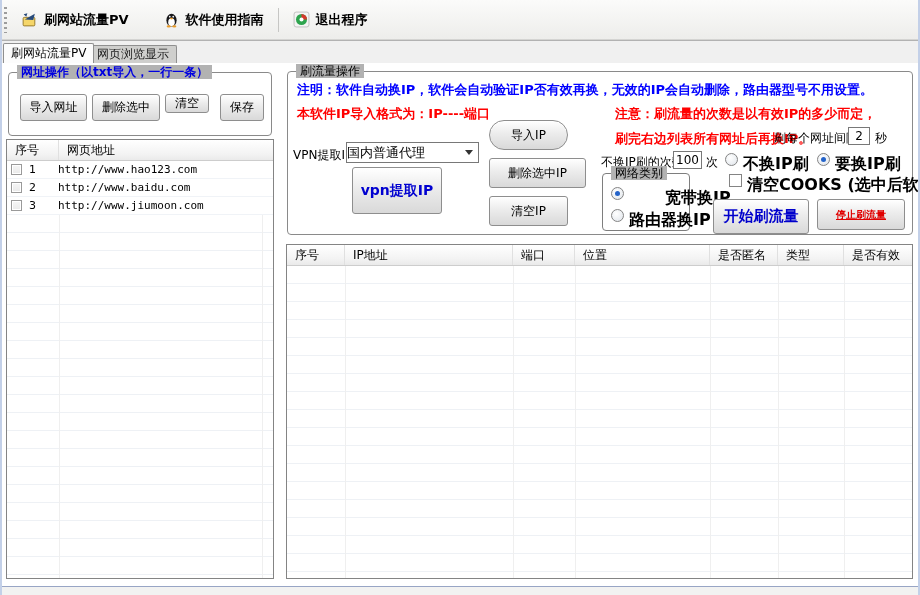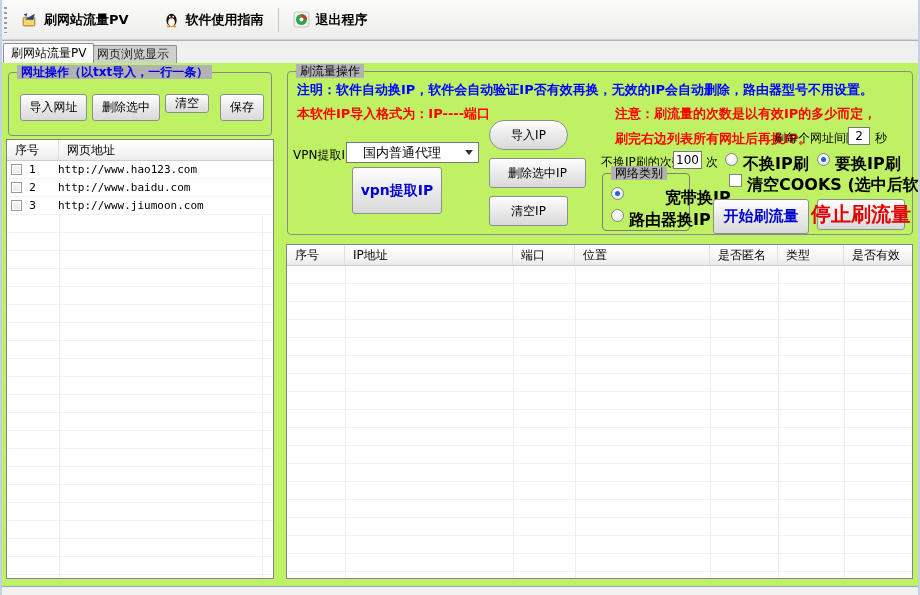--- a/index.html
+++ b/index.html
@@ -20,45 +20,45 @@
 
   
   .tabstrip { position:absolute; left:0; top:41px; width:920px; height:22px; background:#f0f0f0; }
   .tab { position:absolute; bottom:0; height:18px; padding:0 7px; display:flex; align-items:center;
          font-size:12px; border:1px solid #8f8f8f; border-bottom:none;
          border-radius:2px 2px 0 0; cursor:default; }
   .tab.active { background:#fcfcfc; height:20px; z-index:2; }
   .tab.inactive { background:#cfcfcd; color:#222; }
 
   
-  .content { position:absolute; left:0; top:63px; width:920px; height:523px; background:#bef264; }
+  .content { position:absolute; left:0; top:63px; width:920px; height:523px; background:#ffffff; }
 
   .groupbox { position:absolute; border:1px solid #8a8a8a; border-radius:4px; }
   .gb-label { position:absolute; top:-8px; left:8px; background:#b2b2b2; padding:0 4px;
               font-size:12px; line-height:14px; white-space:nowrap; }
   .gb-label.blue { color:#0000e0; font-weight:600; }
 
   .btn { position:absolute; display:flex; align-items:center; justify-content:center;
          background:linear-gradient(#ffffff,#ececec 45%,#d9d9d9);
          border:1px solid #8e8e8e; border-radius:3px; box-shadow:inset 0 1px 0 #ffffff;
          font-size:12px; cursor:default; white-space:nowrap; }
   .btn.blue-big { color:#0000d0; font-weight:bold; font-size:14px; }
   .btn.start { color:#0000cc; font-weight:bold; font-size:15px; }
-  .btn.stop  { color:#e00000; font-weight:bold; font-size:20px; }
+  .btn.stop  { color:#e00000; font-weight:bold; font-size:10px;text-decoration:underline; }
 
   .note { position:absolute; font-size:13px; font-weight:bold; white-space:nowrap; }
   .note.blue { color:#0000ff; }
   .note.red  { color:#ff0000; }
 
   .field-label { position:absolute; font-size:12px; white-space:nowrap; }
   .tinput { position:absolute; background:#ffffff; border:1px solid #787878; font-size:12px;
             font-family:"DejaVu Sans",sans-serif; padding:0 2px; }
 
   .fselect { position:absolute; background:#ffffff; border:1px solid #787878; display:flex;
-             align-items:center; padding-left:16px; font-size:13px; cursor:default; }
+             align-items:center; padding-left:0; font-size:13px; cursor:default; }
   .fselect .arrow { position:absolute; right:5px; top:7px; width:0; height:0;
                     border-left:4px solid transparent; border-right:4px solid transparent;
                     border-top:5px solid #333; }
 
   .radio { position:absolute; width:13px; height:13px; border-radius:50%;
            border:1px solid #848484; background:radial-gradient(circle at 40% 35%,#ffffff,#dfe4ea); }
   .radio.sel::after { content:""; position:absolute; left:3px; top:3px; width:5px; height:5px;
                       border-radius:50%; background:#2463c9; }
   .cbox { position:absolute; width:13px; height:13px; border:1px solid #848484; background:#ffffff; }
   .opt-label { position:absolute; font-size:16px; white-space:nowrap;font-weight:bold; }

